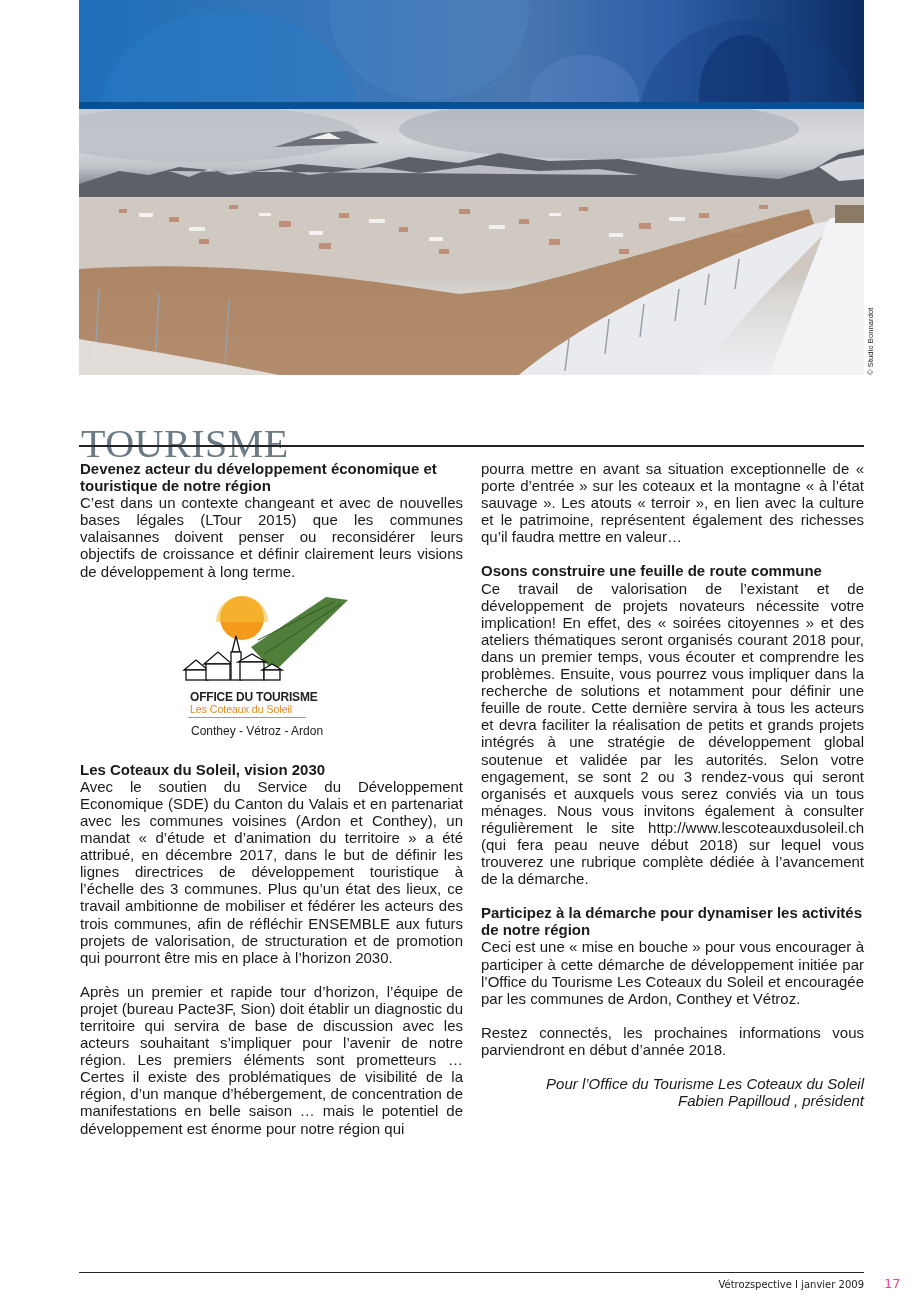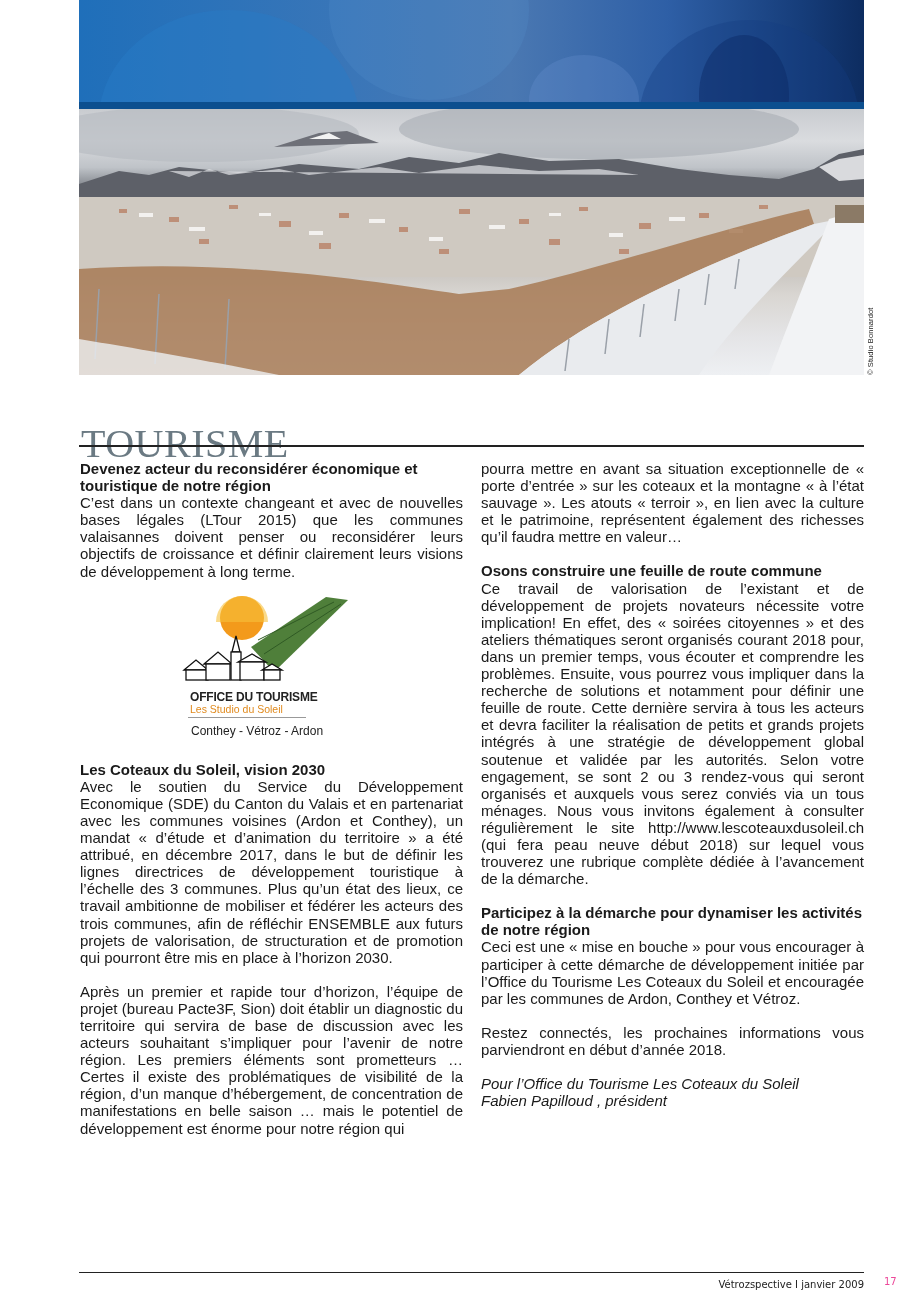--- a/index.html
+++ b/index.html
@@ -27,33 +27,33 @@
   .title { position: absolute; left: 81px; top: 394px; font-size: 40px; color: #6b7a83;
     font-family: Liberation Serif, serif; font-weight: normal; letter-spacing: 0.5px; line-height: 46px; }
   .rule-top { position: absolute; left: 79px; top: 445px; width: 785px; height: 1.5px; background: #222; }
 
   .col { position: absolute; top: 460px; width: 383px; font-size: 15px; line-height: 17.1px; text-align: justify; }
   .col.left { left: 80px; }
   .col.right { left: 481px; }
   .col h3 { margin: 0; font-size: 15px; font-weight: bold; line-height: 17.1px; text-align: left; }
   .col p { margin: 0; }
   .col .gap { height: 17px; }
-  .col .sig { font-style: italic; text-align: left; }
+  .col .sig { font-style: italic; text-align: right; }
 
   .logo { width: 383px; height: 148px; position: relative; margin: 12px 0 21px 0; }
   .logo svg { position: absolute; left: 96px; top: 0; }
   .logo .l1 { position: absolute; left: 110px; top: 97px; font-size: 12px; font-weight: bold; color: #222; letter-spacing: -0.2px; white-space: nowrap; }
   .logo .l2 { position: absolute; left: 110px; top: 109px; font-size: 10.5px; color: #e08a1e; white-space: nowrap; }
   .logo .lrule { position: absolute; left: 108px; top: 125px; width: 118px; height: 1px; background: #999; }
   .logo .l3 { position: absolute; left: 111px; top: 131px; font-size: 12px; color: #222; white-space: nowrap; }
 
   .rule-bottom { position: absolute; left: 79px; top: 1272px; width: 785px; height: 1px; background: #222; }
   .footer { position: absolute; top: 1279px; left: 700px; width: 164px; text-align: right; font-size: 10px; color: #222;
     font-family: "DejaVu Sans", sans-serif; white-space: nowrap; }
-  .pagenum { position: absolute; top: 1276px; left: 884px; font-size: 10px; color: #ec4899; font-family: "DejaVu Sans", sans-serif; }
+  .pagenum { position: absolute; top: 1276px; left: 884px; font-size: 13px; color: #ec4899; font-family: "DejaVu Sans", sans-serif; }
 </style>
 </head>
 <body>
 
 <div class="banner">
   <div class="swirl s1"></div>
   <div class="swirl s2"></div>
   <div class="swirl s5"></div>
   <div class="swirl s3"></div>
   <div class="swirl s4"></div>
@@ -127,21 +127,21 @@
 
     <path d="M0 230 C60 240 120 250 200 266 L0 266 Z" fill="#eef0f3" opacity="0.8"></path>
   </svg>
 </div>
 <div class="credit">© Studio Bonnardot</div>
 
 <h1 class="title">TOURISME</h1>
 <div class="rule-top"></div>
 
 <div class="col left">
-  <h3>Devenez acteur du reconsidérer économique et touristique de notre région</h3>
+  <h3>Devenez acteur du développement économique et touristique de notre région</h3>
   <p>C’est dans un contexte changeant et avec de nouvelles bases légales (LTour 2015) que les communes valaisannes doivent penser ou reconsidérer leurs objectifs de croissance et définir clairement leurs visions de développement à long terme.</p>
 
   <div class="logo">
     <svg width="175" height="100" viewBox="0 0 175 100">
       <circle cx="66" cy="26" r="22" fill="#f39a1b"></circle>
       <path d="M40 30 A26 26 0 0 1 92 30" fill="#f7c23c" opacity="0.6"></path>
       <path d="M75 55 L150 5 L172 8 L98 80 Z" fill="#4f7f3a"></path>
       <path d="M82 48 L158 10" stroke="#2f5a24" stroke-width="1"></path>
       <path d="M88 62 L165 12" stroke="#2f5a24" stroke-width="1"></path>
       <g fill="#fff" stroke="#111" stroke-width="1.3">
@@ -151,21 +151,21 @@
         <rect x="30" y="72" width="24" height="16"></rect>
         <path d="M56 60 L60 44 L64 60 Z"></path>
         <rect x="55" y="60" width="10" height="28"></rect>
         <path d="M62 70 L76 62 L90 70 Z"></path>
         <rect x="64" y="70" width="24" height="18"></rect>
         <path d="M86 78 L96 72 L106 78 Z"></path>
         <rect x="88" y="78" width="16" height="10"></rect>
       </g>
     </svg>
     <div class="l1">OFFICE DU TOURISME</div>
-    <div class="l2">Les Studio du Soleil</div>
+    <div class="l2">Les Coteaux du Soleil</div>
     <div class="lrule"></div>
     <div class="l3">Conthey - Vétroz - Ardon</div>
   </div>
 
   <h3>Les Coteaux du Soleil, vision 2030</h3>
   <p>Avec le soutien du Service du Développement Economique (SDE) du Canton du Valais et en partenariat avec les communes voisines (Ardon et Conthey), un mandat « d’étude et d’animation du territoire » a été attribué, en décembre 2017, dans le but de définir les lignes directrices de développement touristique à l’échelle des 3 communes. Plus qu’un état des lieux, ce travail ambitionne de mobiliser et fédérer les acteurs des trois communes, afin de réfléchir ENSEMBLE aux futurs projets de valorisation, de structuration et de promotion qui pourront être mis en place à l’horizon 2030.</p>
   <div class="gap"></div>
   <p>Après un premier et rapide tour d’horizon, l’équipe de projet (bureau Pacte3F, Sion) doit établir un diagnostic du territoire qui servira de base de discussion avec les acteurs souhaitant s’impliquer pour l’avenir de notre région. Les premiers éléments sont prometteurs … Certes il existe des problématiques de visibilité de la région, d’un manque d’hébergement, de concentration de manifestations en belle saison … mais le potentiel de développement est énorme pour notre région qui</p>
 </div>
 

